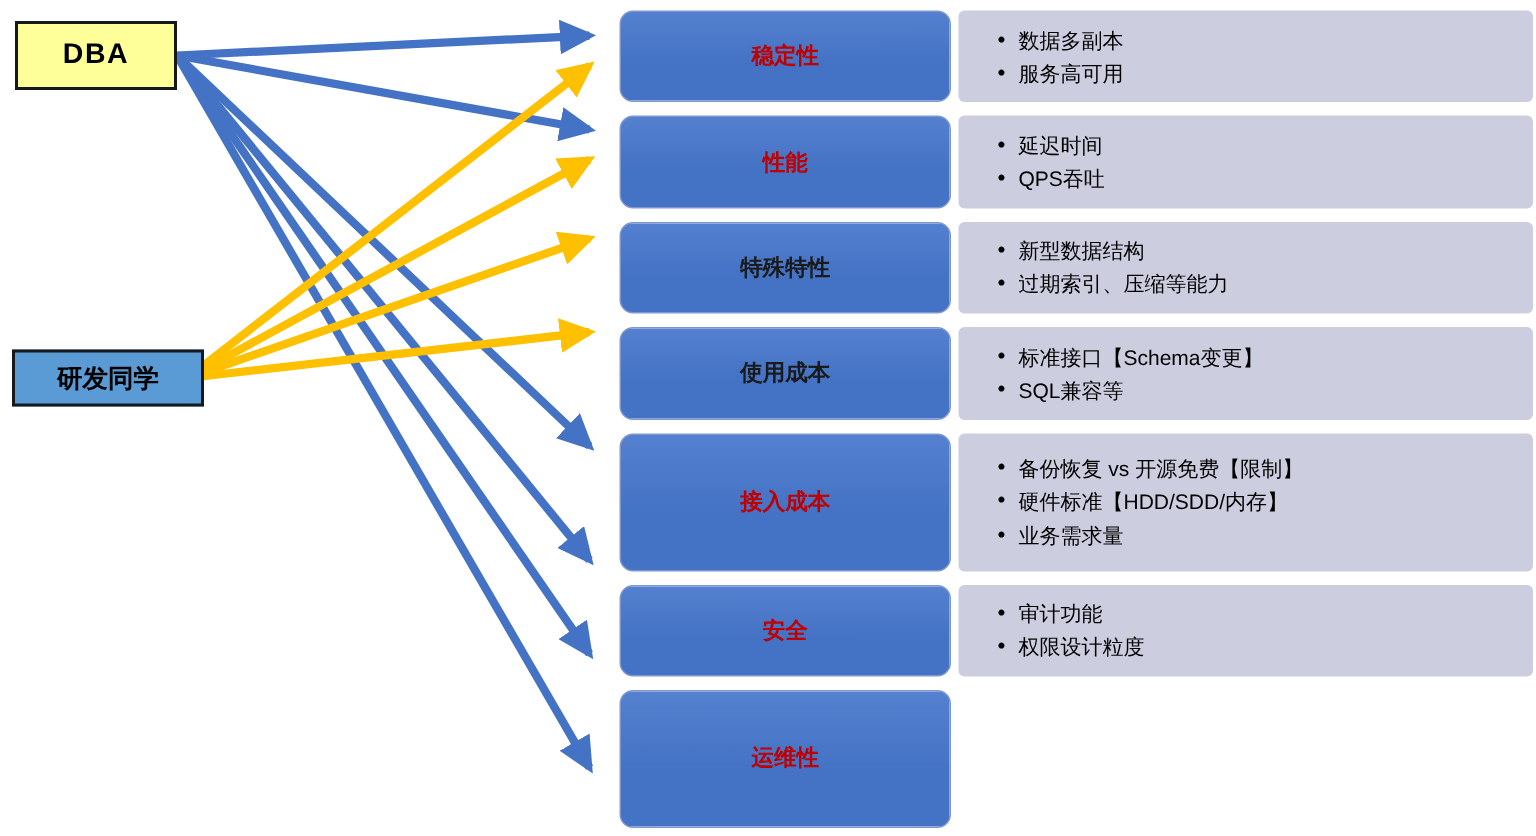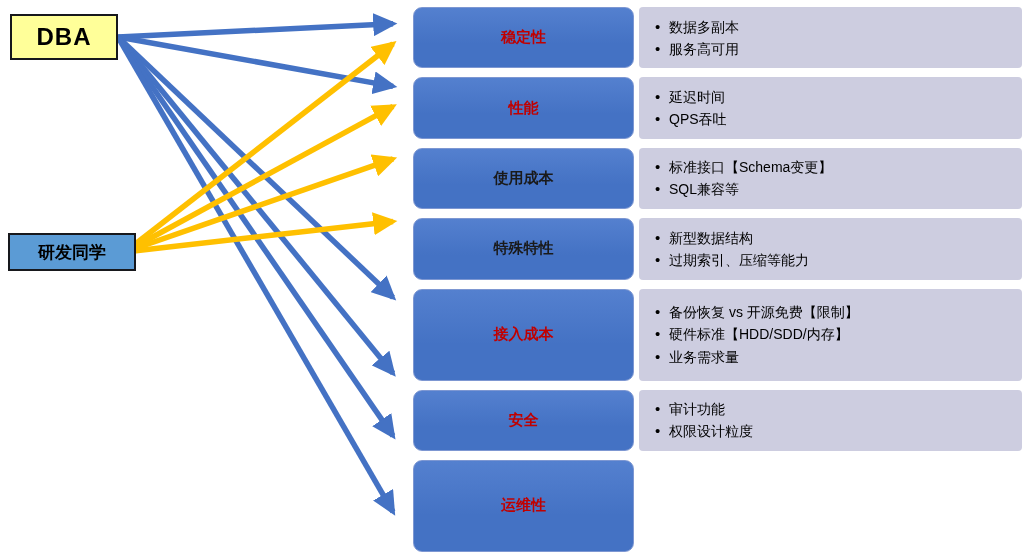--- a/index.html
+++ b/index.html
@@ -3,31 +3,31 @@
 <meta charset="utf-8">
 <style>
   * { margin:0; padding:0; box-sizing:border-box; }
   html,body { background:#ffffff; }
   body { font-family:"Liberation Sans","DejaVu Sans",sans-serif; }
   .canvas { position:relative; width:1024px; height:557px; background:#ffffff; overflow:hidden; }
 
   #arrow-layer { position:absolute; left:0; top:0; width:1024px; height:557px; z-index:1; }
 
   .src { position:absolute; z-index:2; display:flex; align-items:center; justify-content:center; color:#000; }
-  .src-dba { left:10px; top:14px; width:108px; height:46px; background:#FFFF99; border:2px solid #17181c; font-size:24px; font-weight:bold; letter-spacing:1px; }
+  .src-dba { left:10px; top:14px; width:108px; height:46px; background:#FFFF99; border:2px solid #17181c; font-size:19px; font-weight:bold; letter-spacing:1px; }
   .src-dev { left:8px; top:233px; width:128px; height:38px; background:#5B9BD5; border:2px solid #17181c; font-size:17px; font-weight:bold; }
 
   .rows { position:absolute; left:397px; top:7px; width:625px; height:545px; z-index:2; display:flex; flex-direction:column; gap:9px; }
   .row { display:flex; gap:5px; flex:2 1 0; min-height:0; }
   .row.tall { flex:3 1 0; }
   .cat-box { width:221px; flex-shrink:0; background:linear-gradient(180deg,#5480cf 0%,#4472C4 60%);
              border:1px solid #7d97d2; border-radius:9px; display:flex; align-items:center; justify-content:center;margin-left:16px; }
   .cat-title { font-size:15px; font-weight:bold; }
   .bullets { flex:1; background:#CDCDE0; border-radius:4px; list-style:none;
-             display:flex; flex-direction:column; justify-content:center; gap:4px; padding:5px 6px; }
+             display:flex; flex-direction:column; justify-content:center; gap:4px; padding:5px 16px; }
   .bullets li { position:relative; padding-left:24px; font-size:14px; line-height:1.3; color:#000; }
   .bullets li::before { content:"•"; position:absolute; left:10px; top:-1px; font-size:15px; }
 </style>
 </head>
 <body>
 
 <div class="canvas">
   <svg id="arrow-layer">
       <defs>
         <marker id="head-dba" markerWidth="4.6" markerHeight="4.2" refX="3.6" refY="2.1" orient="auto">
@@ -71,34 +71,34 @@
         <div class="cat-box">
           <span class="cat-title" style="color: rgb(192, 0, 0);">性能</span>
         </div>
         <ul class="bullets">
           <li>延迟时间</li>
           <li>QPS吞吐</li>
         </ul>
       </div>
       <div class="row">
         <div class="cat-box">
+          <span class="cat-title" style="color: rgb(26, 26, 26);">特殊特性</span>
+        </div>
+        <ul class="bullets">
+          <li>新型数据结构</li>
+          <li>过期索引、压缩等能力</li>
+        </ul>
+      </div>
+      <div class="row">
+        <div class="cat-box">
           <span class="cat-title" style="color: rgb(26, 26, 26);">使用成本</span>
         </div>
         <ul class="bullets">
           <li>标准接口【Schema变更】</li>
           <li>SQL兼容等</li>
-        </ul>
-      </div>
-      <div class="row">
-        <div class="cat-box">
-          <span class="cat-title" style="color: rgb(26, 26, 26);">特殊特性</span>
-        </div>
-        <ul class="bullets">
-          <li>新型数据结构</li>
-          <li>过期索引、压缩等能力</li>
         </ul>
       </div>
       <div class="row tall">
         <div class="cat-box">
           <span class="cat-title" style="color: rgb(192, 0, 0); font-family: Liberation Mono, monospace;">接入成本</span>
         </div>
         <ul class="bullets">
           <li>备份恢复 vs 开源免费【限制】</li>
           <li>硬件标准【HDD/SDD/内存】</li>
           <li>业务需求量</li>

